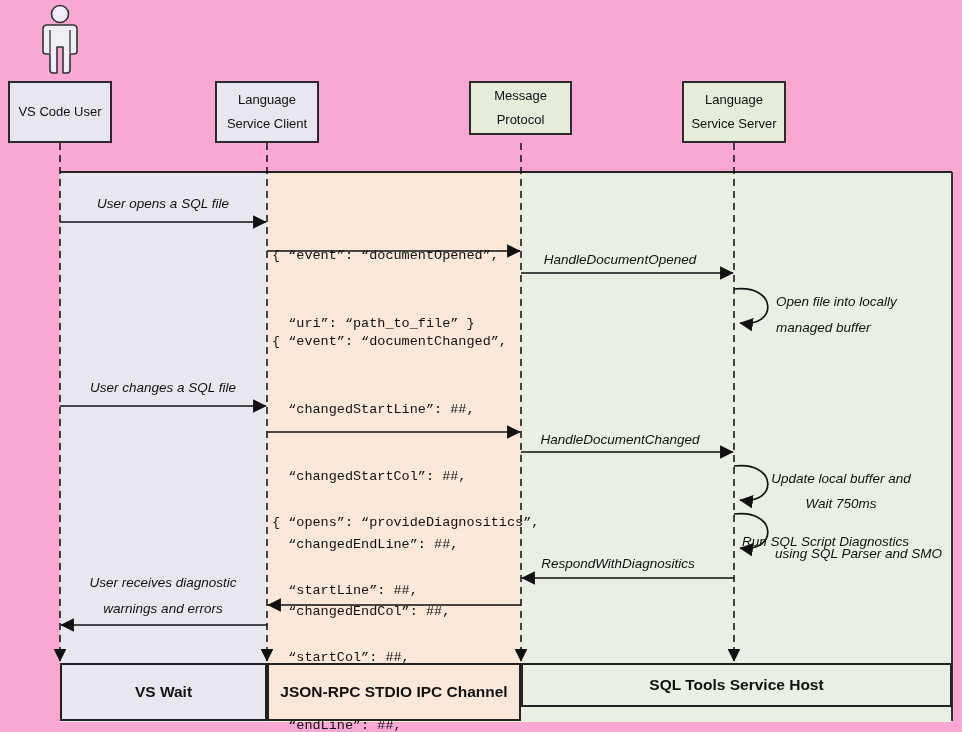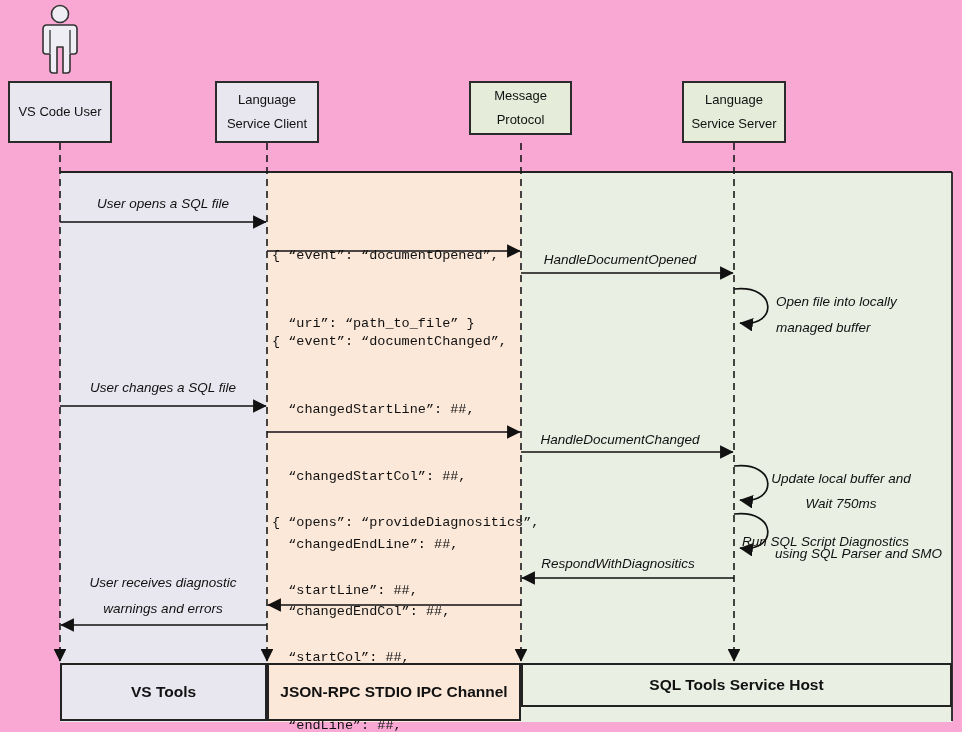--- a/index.html
+++ b/index.html
@@ -133,21 +133,21 @@
   <div class="mono" style="top:467px;">
     <div>{ “opens”: “provideDiagnositics”,</div>
     <div>  “startLine”: ##,</div>
     <div>  “startCol”: ##,</div>
     <div>  “endLine”: ##,</div>
     
     
   </div>
 
   <div class="bbox lav" style="left:60px;top:663px;width:207px;height:58px;">
-    <span>VS Tools</span>
+    <span>VS Wait</span>
   </div>
   <div class="bbox peach" style="left:267px;top:663px;width:254px;height:58px;">
     <span>JSON-RPC STDIO IPC Channel</span>
   </div>
   <div class="bbox grn" style="left:521px;top:663px;width:431px;height:44px;">
     <span>SQL Tools Service Host</span>
   </div>
 
 </div>
 

